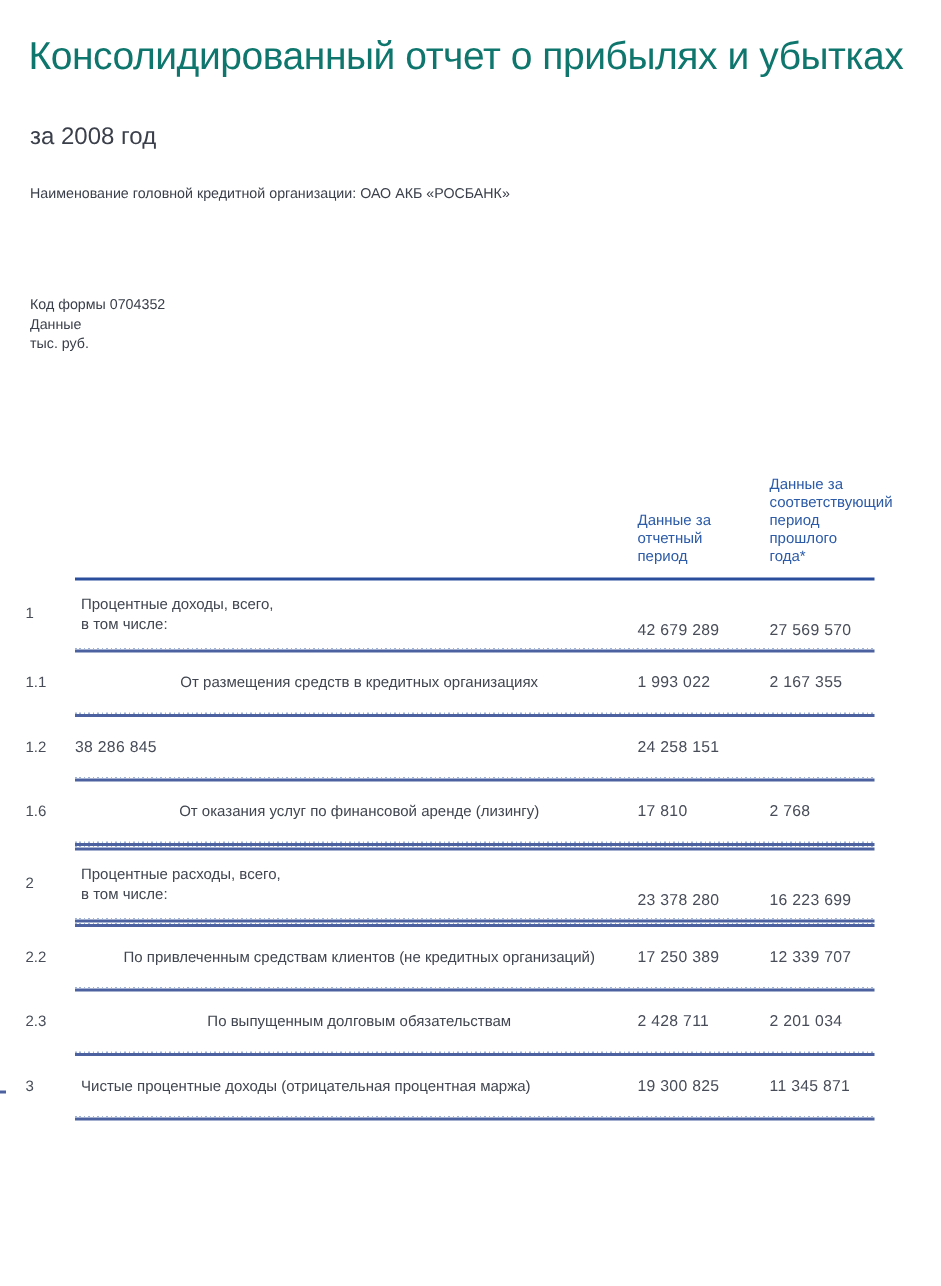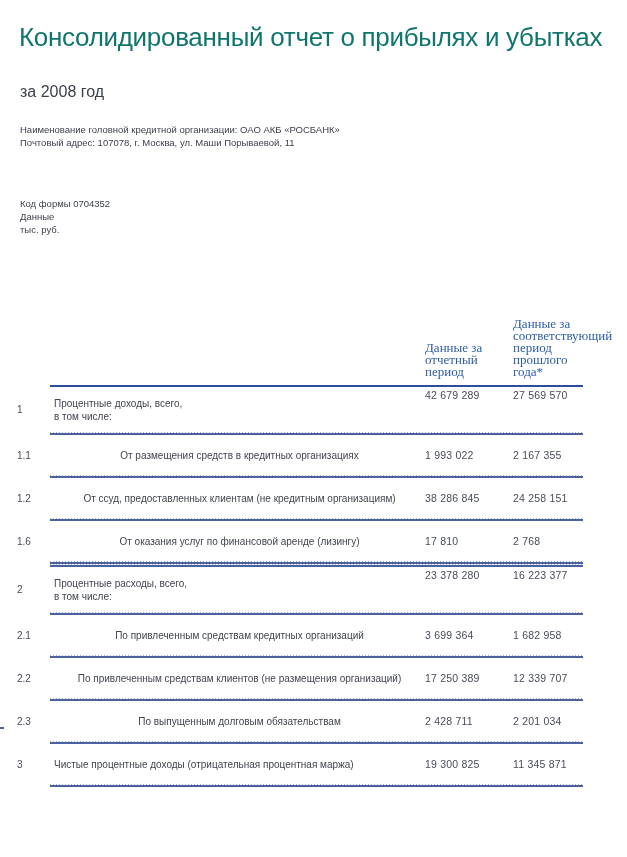--- a/index.html
+++ b/index.html
@@ -60,26 +60,25 @@
     width: 566px;
     color: #474c58;
   }
   .thead {
     display: grid;
     grid-template-columns: 33px 375px 88px 70px;
     align-items: end;
     padding-bottom: 7px;
   }
   .col-head {
-    font-size: 13px;
+    font-size: 10px;
     line-height: 12px;
     color: #2b5aa7;
     white-space: pre-line;
     padding-right: 8px;
-    font-family: Liberation Serif, serif;
   }
   .head-rule {
     margin-left: 33px;
     height: 2px;
     background: #2b4e9c;
   }
   .row {
     display: grid;
     grid-template-columns: 33px 375px 88px 70px;
     align-items: center;
@@ -100,21 +99,21 @@
     padding-right: 12px;
   }
   .row.sub .label { padding-left: 16px; text-align: center; }
   .row .value {
     font-size: 10.5px;
     color: #474c58;
     letter-spacing: 0.2px;
   }
   .row.multi .value {
     align-self: start;
-    padding-top: 2px;
+    padding-top: 27px;
   }
   .sep {
     margin-left: 33px;
     height: 3px;
     background:
       repeating-linear-gradient(90deg, #9fb2d8 0 1px, rgba(0,0,0,0) 1px 3px) top / 100% 1px no-repeat,
       linear-gradient(#4c619f, #4c619f) bottom / 100% 2px no-repeat;
   }
 
   
@@ -131,21 +130,20 @@
 <body>
 
 <div class="page">
 
   <h1 class="doc-title">Консолидированный отчет о прибылях и убытках</h1>
 
   <div class="doc-period">за 2008 год</div>
 
   <div class="org-block">
     <div>Наименование головной кредитной организации: ОАО АКБ «РОСБАНК»</div>
-    <div>Почтовый адрес: 107078, г. Москва, ул. Маши Порываевой, 11</div>
   </div>
 
   <div class="form-block">
     <div>Код формы 0704352</div>
     <div>Данные</div>
     <div>тыс. руб.</div>
   </div>
 
   <div class="pnl-table">
 
@@ -173,56 +171,49 @@
     <div class="row sub">
       <div class="num">1.1</div>
       <div class="label">От размещения средств в кредитных организациях</div>
       <div class="value">1 993 022</div>
       <div class="value">2 167 355</div>
     </div>
     <div class="sep"></div>
 
     <div class="row sub">
       <div class="num">1.2</div>
-      <div class="label">От ссуд, предоставленных клиентам (не кредитным организациям)</div>
       <div class="value">38 286 845</div>
       <div class="value">24 258 151</div>
     </div>
     <div class="sep"></div>
 
     <div class="row sub">
       <div class="num">1.6</div>
       <div class="label">От оказания услуг по финансовой аренде (лизингу)</div>
       <div class="value">17 810</div>
       <div class="value">2 768</div>
     </div>
     <div class="sep"></div>
 
     <div class="sep"></div>
 
     <div class="row multi">
       <div class="num">2</div>
       <div class="label">Процентные расходы, всего,
 в том числе:</div>
       <div class="value">23 378 280</div>
-      <div class="value">16 223 377</div>
-    </div>
-    <div class="sep"></div>
-
-    <div class="row sub">
-      <div class="num">2.1</div>
-      <div class="label">По привлеченным средствам кредитных организаций</div>
-      <div class="value">3 699 364</div>
-      <div class="value">1 682 958</div>
-    </div>
+      <div class="value">16 223 699</div>
+    </div>
+    <div class="sep"></div>
+
     <div class="sep"></div>
 
     <div class="row sub">
       <div class="num">2.2</div>
-      <div class="label">По привлеченным средствам клиентов (не размещения организаций)</div>
+      <div class="label">По привлеченным средствам клиентов (не кредитных организаций)</div>
       <div class="value">17 250 389</div>
       <div class="value">12 339 707</div>
     </div>
     <div class="sep"></div>
 
     <div class="row sub">
       <div class="num">2.3</div>
       <div class="label">По выпущенным долговым обязательствам</div>
       <div class="value">2 428 711</div>
       <div class="value">2 201 034</div>

